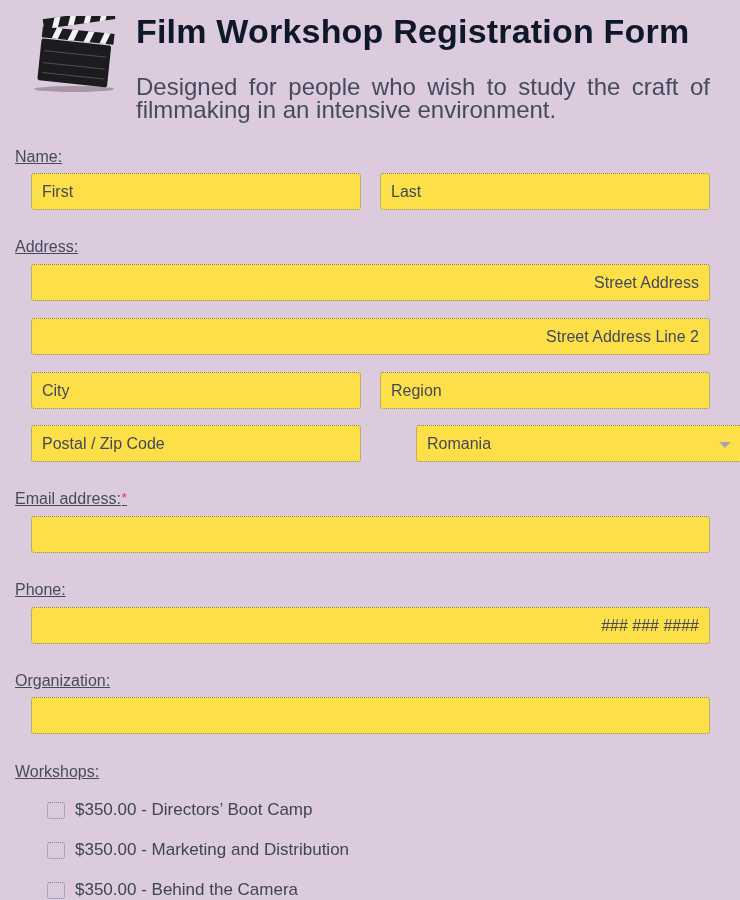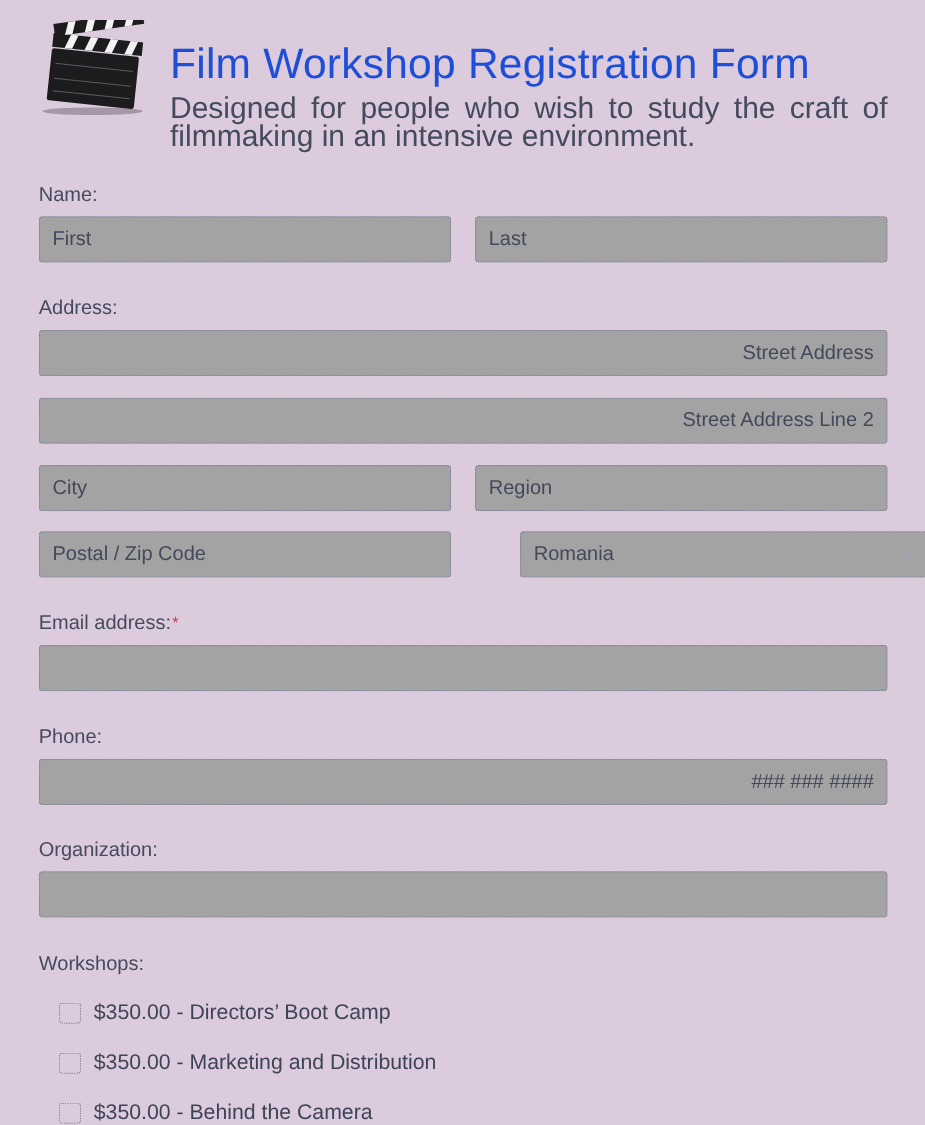--- a/index.html
+++ b/index.html
@@ -6,38 +6,38 @@
   html, body { width: 740px; height: 900px; overflow: hidden; }
   body {
     background: #dccbdc;
     font-family: "Liberation Sans", "DejaVu Sans", sans-serif;
     color: #3e4457;
     position: relative;
   }
   .header { position: absolute; left: 0; top: 0; width: 740px; height: 130px; }
   .logo { position: absolute; left: 32px; top: 16px; width: 88px; height: 80px; }
   .title {
-    position: absolute; left: 136px; top: 32px;
-    font-size: 34px; color: #1d4ed8; font-weight: normal; letter-spacing: 0.2px;
+    position: absolute; left: 136px; top: 12px;
+    font-size: 34px; color: #0f172a; font-weight: bold; letter-spacing: 0.2px;
     white-space: nowrap;
   }
   .subtitle {
     position: absolute; left: 136px; top: 75px; width: 574px;
     font-size: 24px; line-height: 23px; color: #454b5e;
     text-align: justify; text-align-last: left;
   }
   .label {
-    position: absolute; left: 31px;
-    font-size: 16px; color: #454b5e;
+    position: absolute; left: 15px;
+    font-size: 16px; color: #454b5e; text-decoration: underline;
   }
   .req { color: #e0304e; font-size: 13px; vertical-align: top; margin-left: 1px; }
   .field {
     position: absolute; height: 37px;
     border: 1px dotted #7b7f9a; border-radius: 3px;
-    background: #a3a3a3;
+    background: #fde047;
     font-family: "Liberation Sans", "DejaVu Sans", sans-serif;
     font-size: 16px; color: #43485a;
     padding: 0 10px; line-height: 35px;
     outline: none;
   }
   .field::placeholder { color: #43485a; opacity: 1; }
   .half-l { left: 31px; width: 330px; }
   .half-r { left: 380px; width: 330px; }
   .full { left: 31px; width: 679px; text-align: right; }
   .caret {

